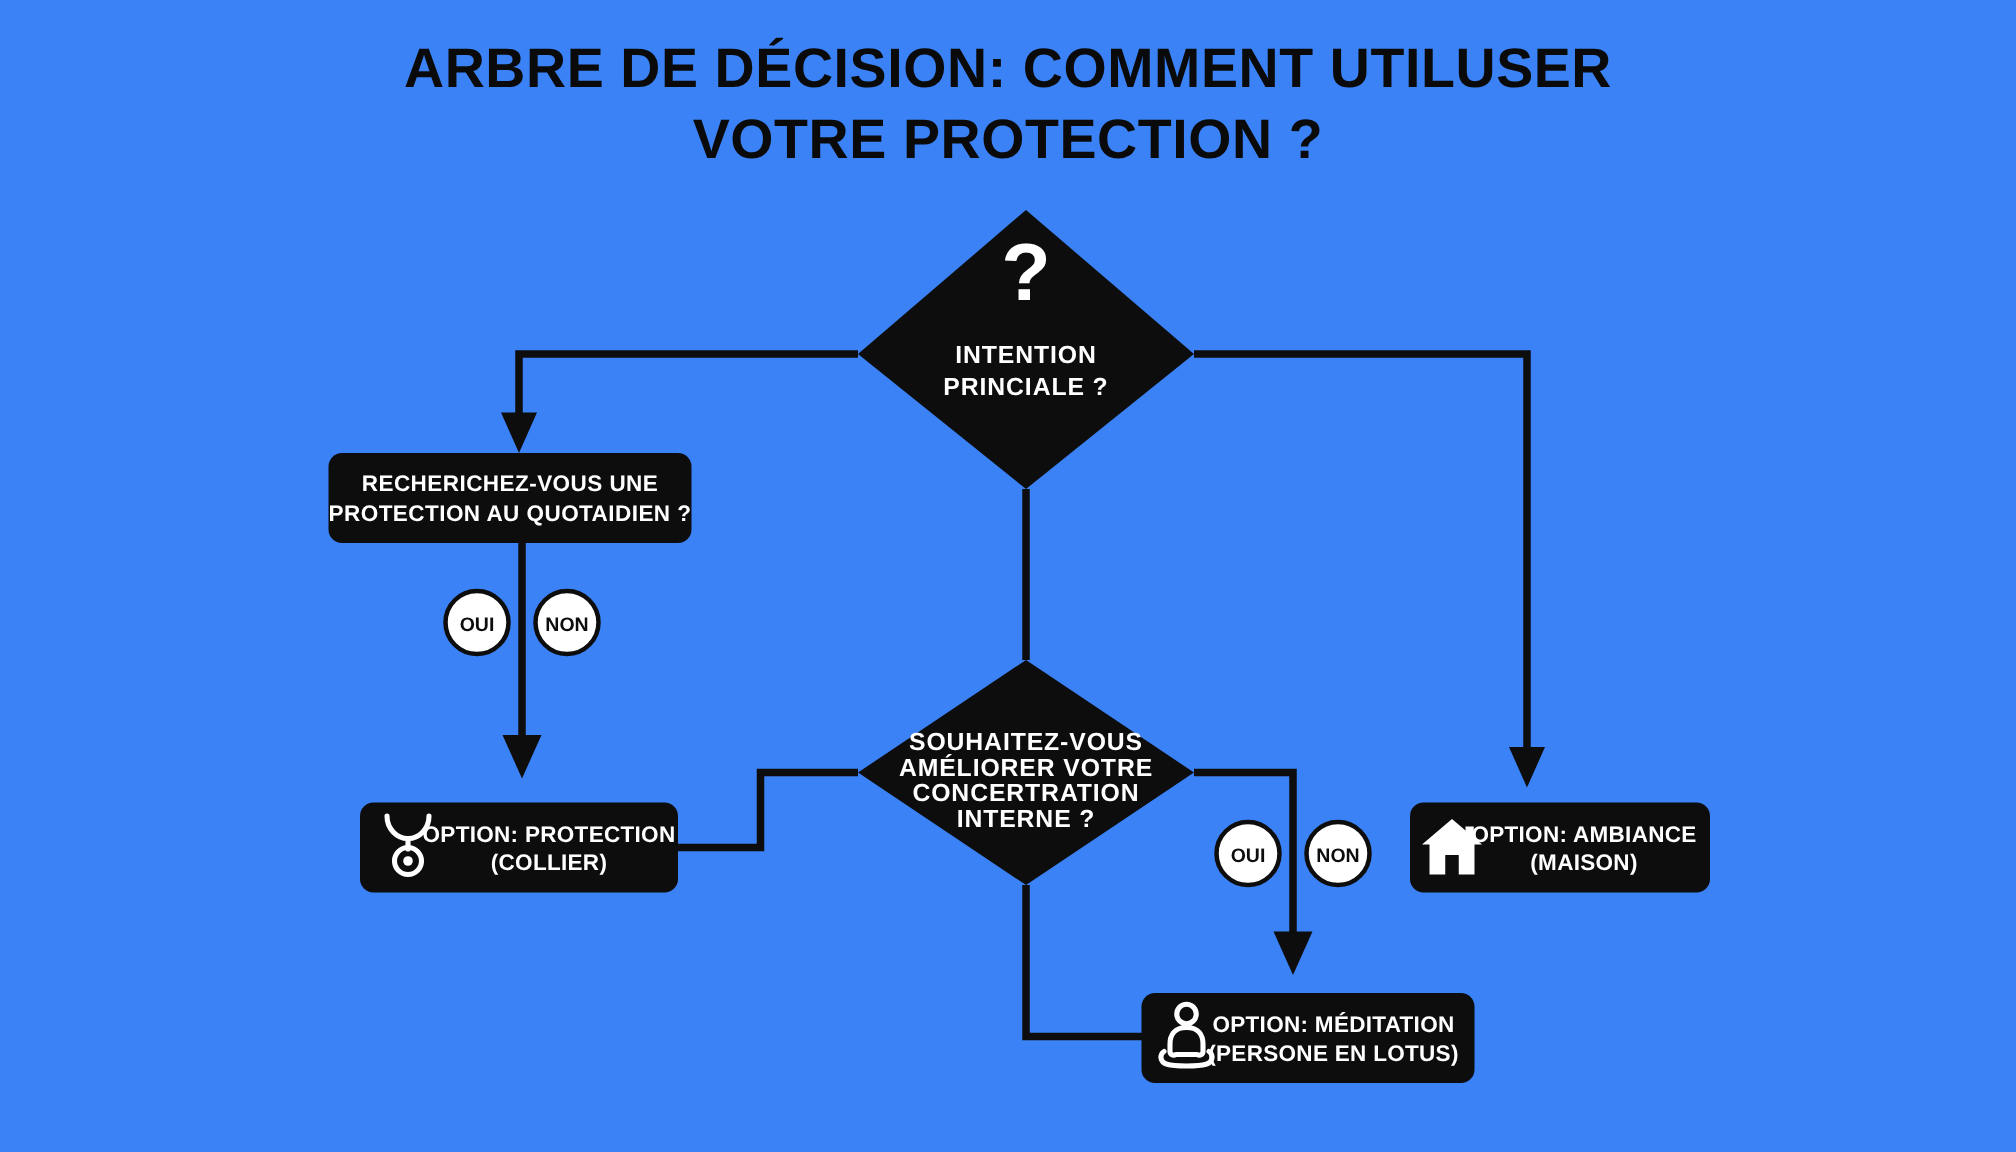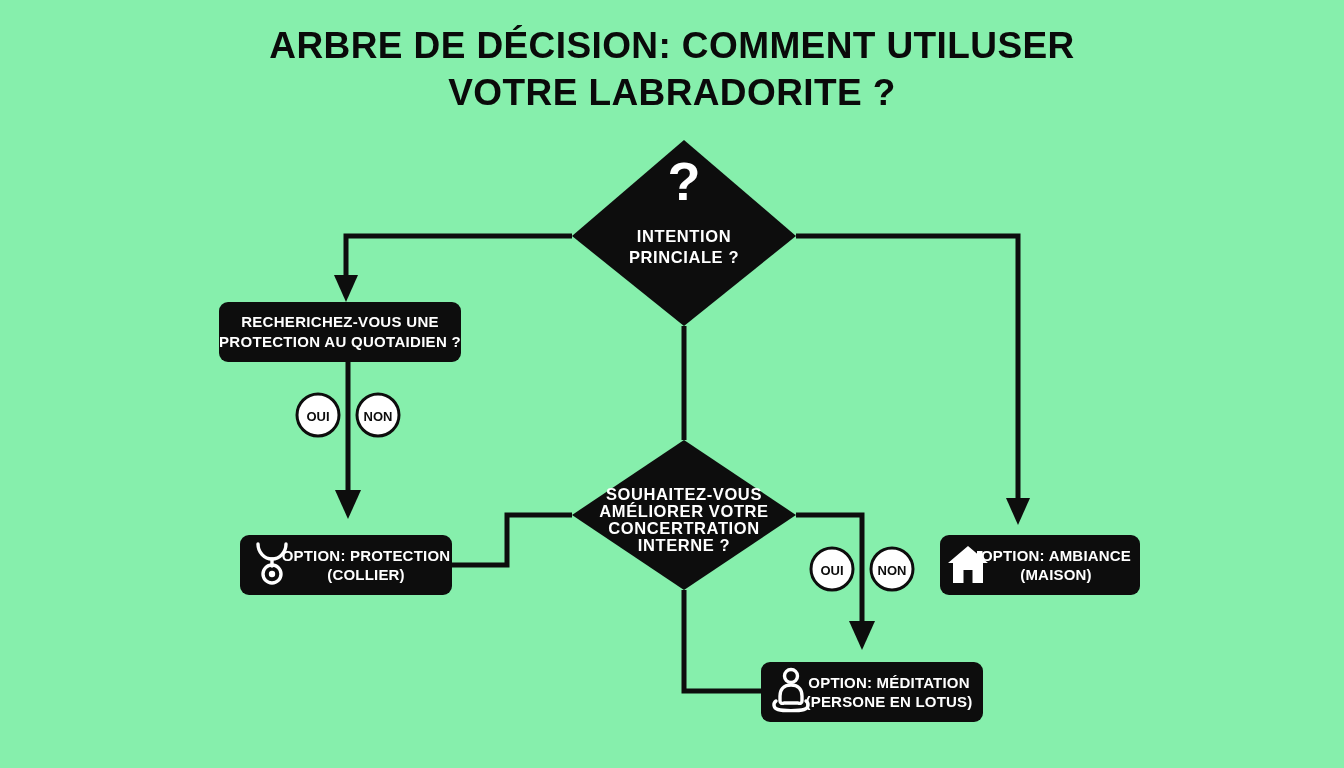--- a/index.html
+++ b/index.html
@@ -11,21 +11,21 @@
     width: 1344px;
     height: 768px;
     overflow: hidden;
     font-family: "Liberation Sans", sans-serif;
     color: #000000;
   }
   #stage {
     position: relative;
     width: 1344px;
     height: 768px;
-    background: #86efac;
+    background: #3b82f6;
     text-decoration: underline;
   }
   #title-block {
     position: absolute;
     left: 0;
     top: 22px;
     width: 1344px;
     text-align: center;
   }
   .title-line {
@@ -95,21 +95,21 @@
   }
   .icon-fill { fill: #ffffff; }
 </style>
 </head>
 <body>
 
 <div id="stage">
 
   <div id="title-block">
     <div class="title-line">ARBRE DE DÉCISION: COMMENT UTILUSER</div>
-    <div class="title-line">VOTRE LABRADORITE ?</div>
+    <div class="title-line">VOTRE PROTECTION ?</div>
   </div>
 
   <svg id="flow-svg" viewBox="0 0 1344 768">
 
     <g>
       <path class="conn-line" d="M 572 236 L 346 236 L 346 285"></path>
       <polygon class="arrow-head" points="346,302 334,275 358,275"></polygon>
     </g>
 
     <g>

